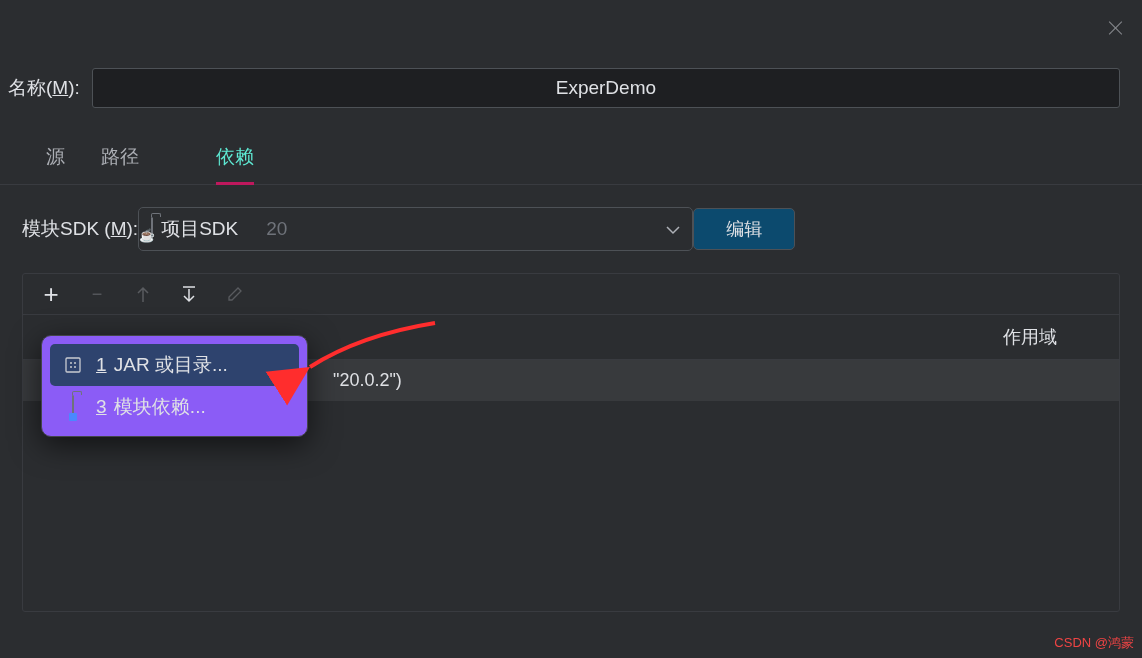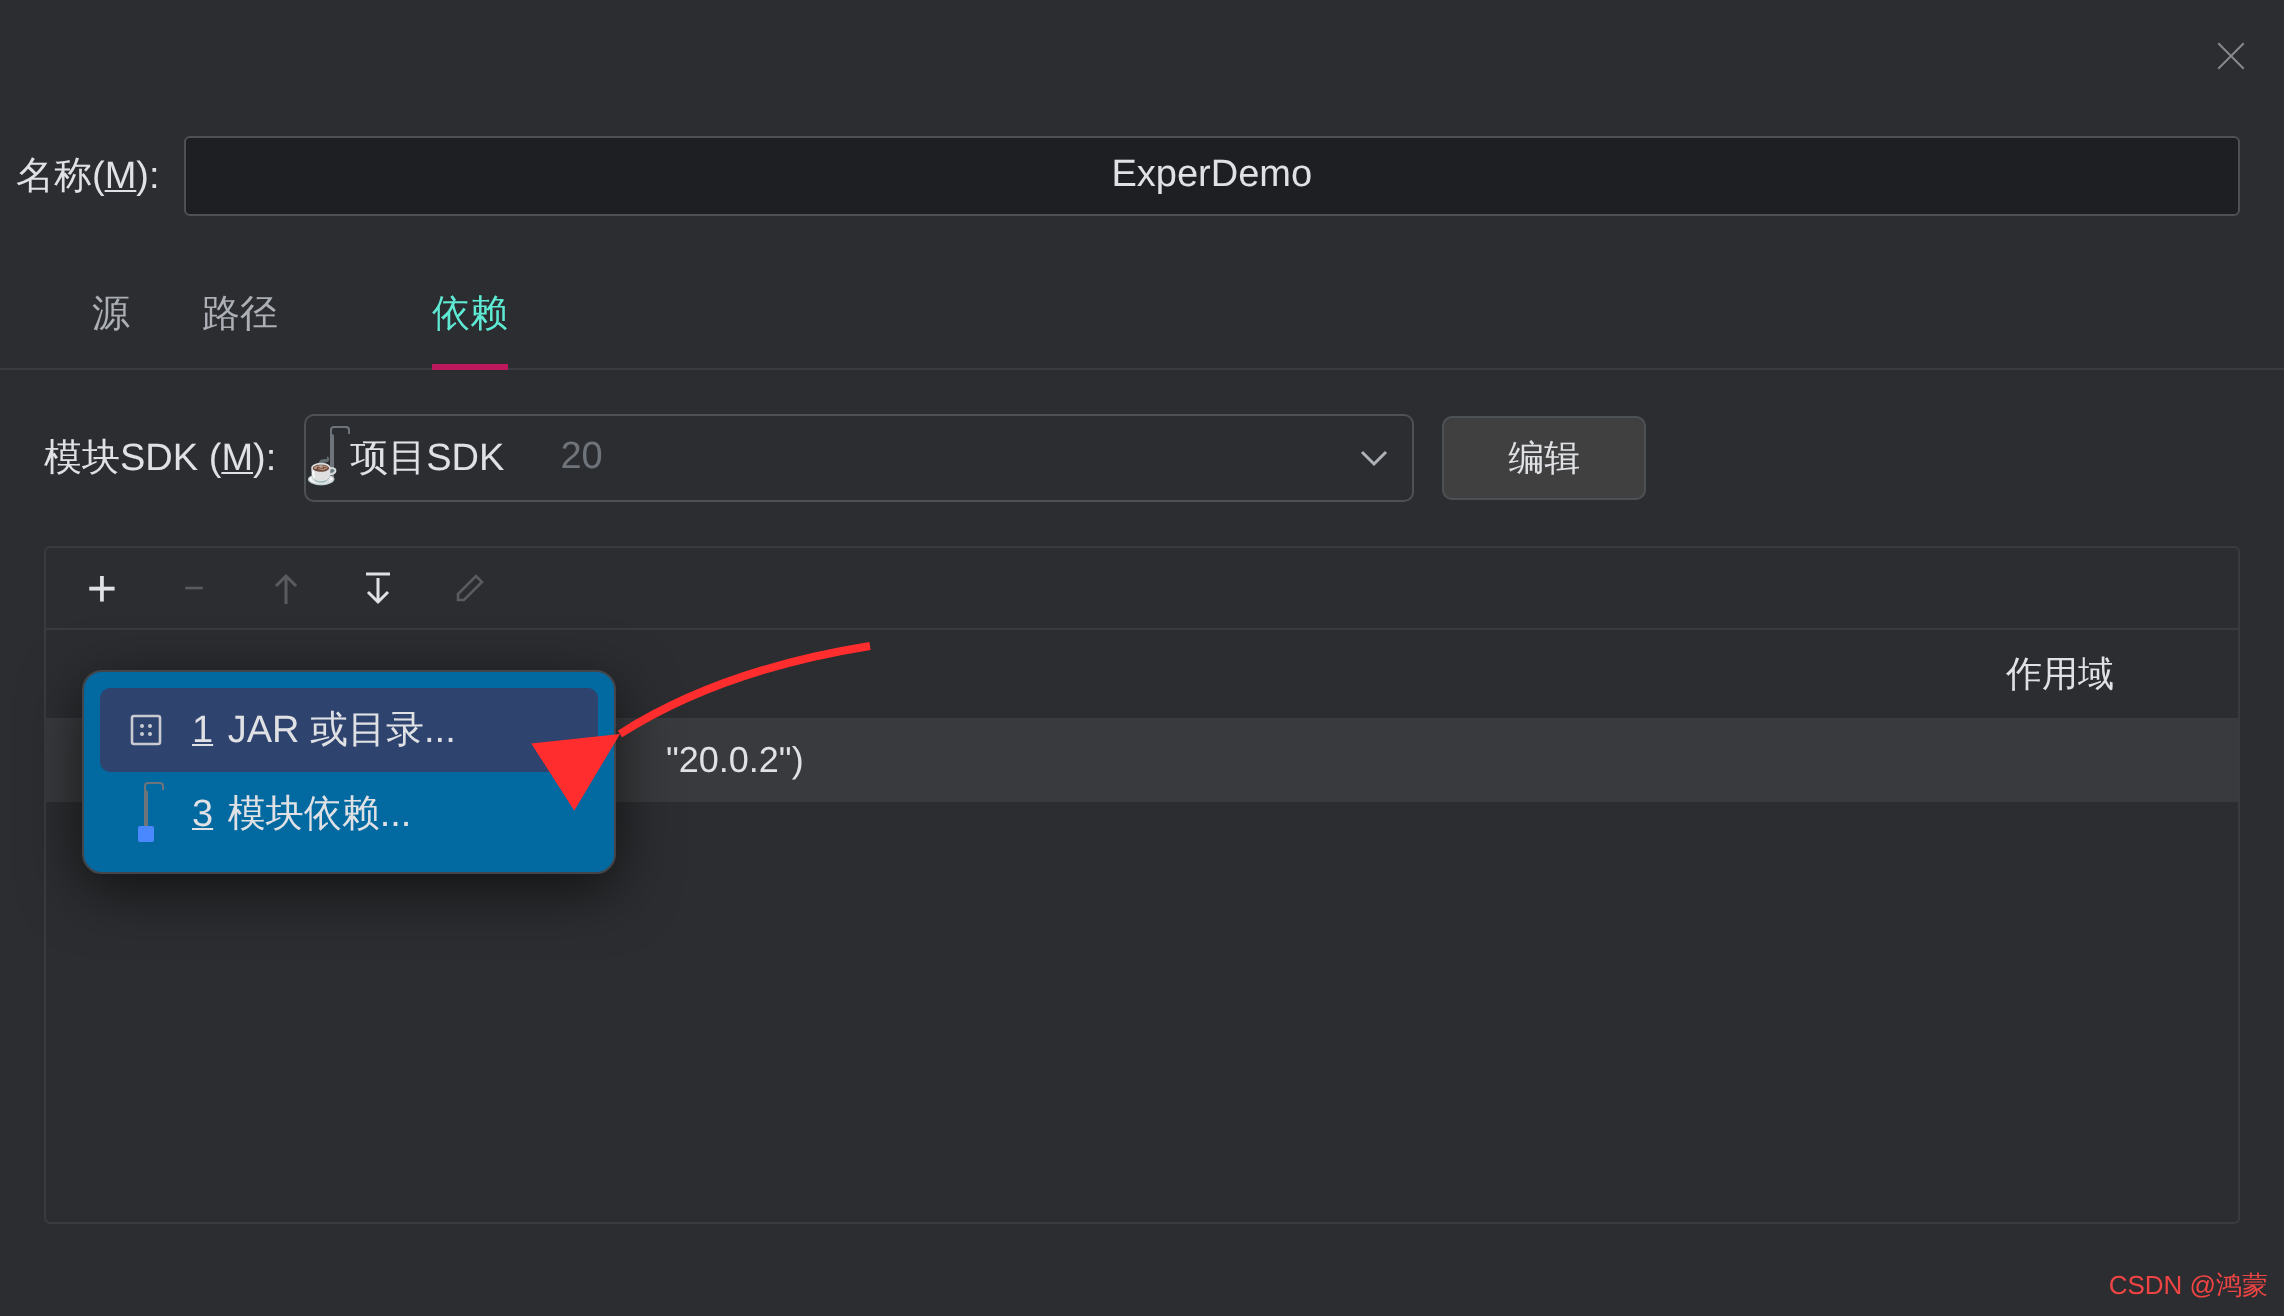--- a/index.html
+++ b/index.html
@@ -53,21 +53,21 @@
     .tab {
       padding-bottom: 12px;
       font-size: 19px;
       color: #acafb5;
       cursor: pointer;
       margin-bottom: -1px;
     }
     .tab.active { color: #5eead4; border-bottom: 3px solid #be185d; margin-left: 41px; }
 
     .sdk-row {
-      display: flex; align-items: center; gap: 14px;
+      display: flex; align-items: center; 
       padding: 22px 22px 0 22px;
     }
     .sdk-label { font-size: 19px; }
     .sdk-select {
       flex: 1; max-width: 555px;
       background: #2b2d30;
       border: 1px solid #4d5156;
       border-radius: 5px;
       padding: 8px 12px;
       display: flex; align-items: center; gap: 8px;
@@ -80,21 +80,21 @@
       border: 1.5px solid #6f737a; border-radius: 2px;
       border-top-left-radius: 0;
     }
     .folder-icon::before {
       content: ""; position: absolute; top: -5px; left: -1.5px;
       width: 8px; height: 3px; border: 1.5px solid #6f737a;
       border-bottom: none; border-top-left-radius: 2px; border-top-right-radius: 2px;
     }
     .coffee { color: #2e97d3; font-size: 13px; position: absolute; right: -2px; bottom: -3px; }
     .edit-btn {
-      background: #404040;
+      background: #0c4a6e;
       border: 1px solid #4d5156;
       border-radius: 5px;
       padding: 8px 32px;
       font-size: 18px; color: #dfe1e5; cursor: pointer;
     }
 
     .table-block {
       margin: 22px; border: 1px solid #393b40; border-radius: 3px;
       background: #2b2d30;
     }
@@ -113,21 +113,21 @@
     .col-main { flex: 1; padding: 10px 14px; }
     .col-scope { width: 130px; padding: 10px 14px; text-align: left; }
     .table-row {
       display: flex; background: #383a3d;
       border-top: 1px solid #393b40;
     }
 
     .popup {
       position: absolute; left: 41px; top: 335px;
       width: 267px;
-      background: #0369a1;
+      background: #8b5cf6;
       border: 1px solid #43454a;
       border-radius: 10px;
       box-shadow: 0 8px 30px rgba(0,0,0,0.6);
       padding: 8px;
     }
     .menu-item {
       display: flex; align-items: center; gap: 12px;
       padding: 8px 12px; border-radius: 5px;
       cursor: pointer; font-size: 19px;
     }

